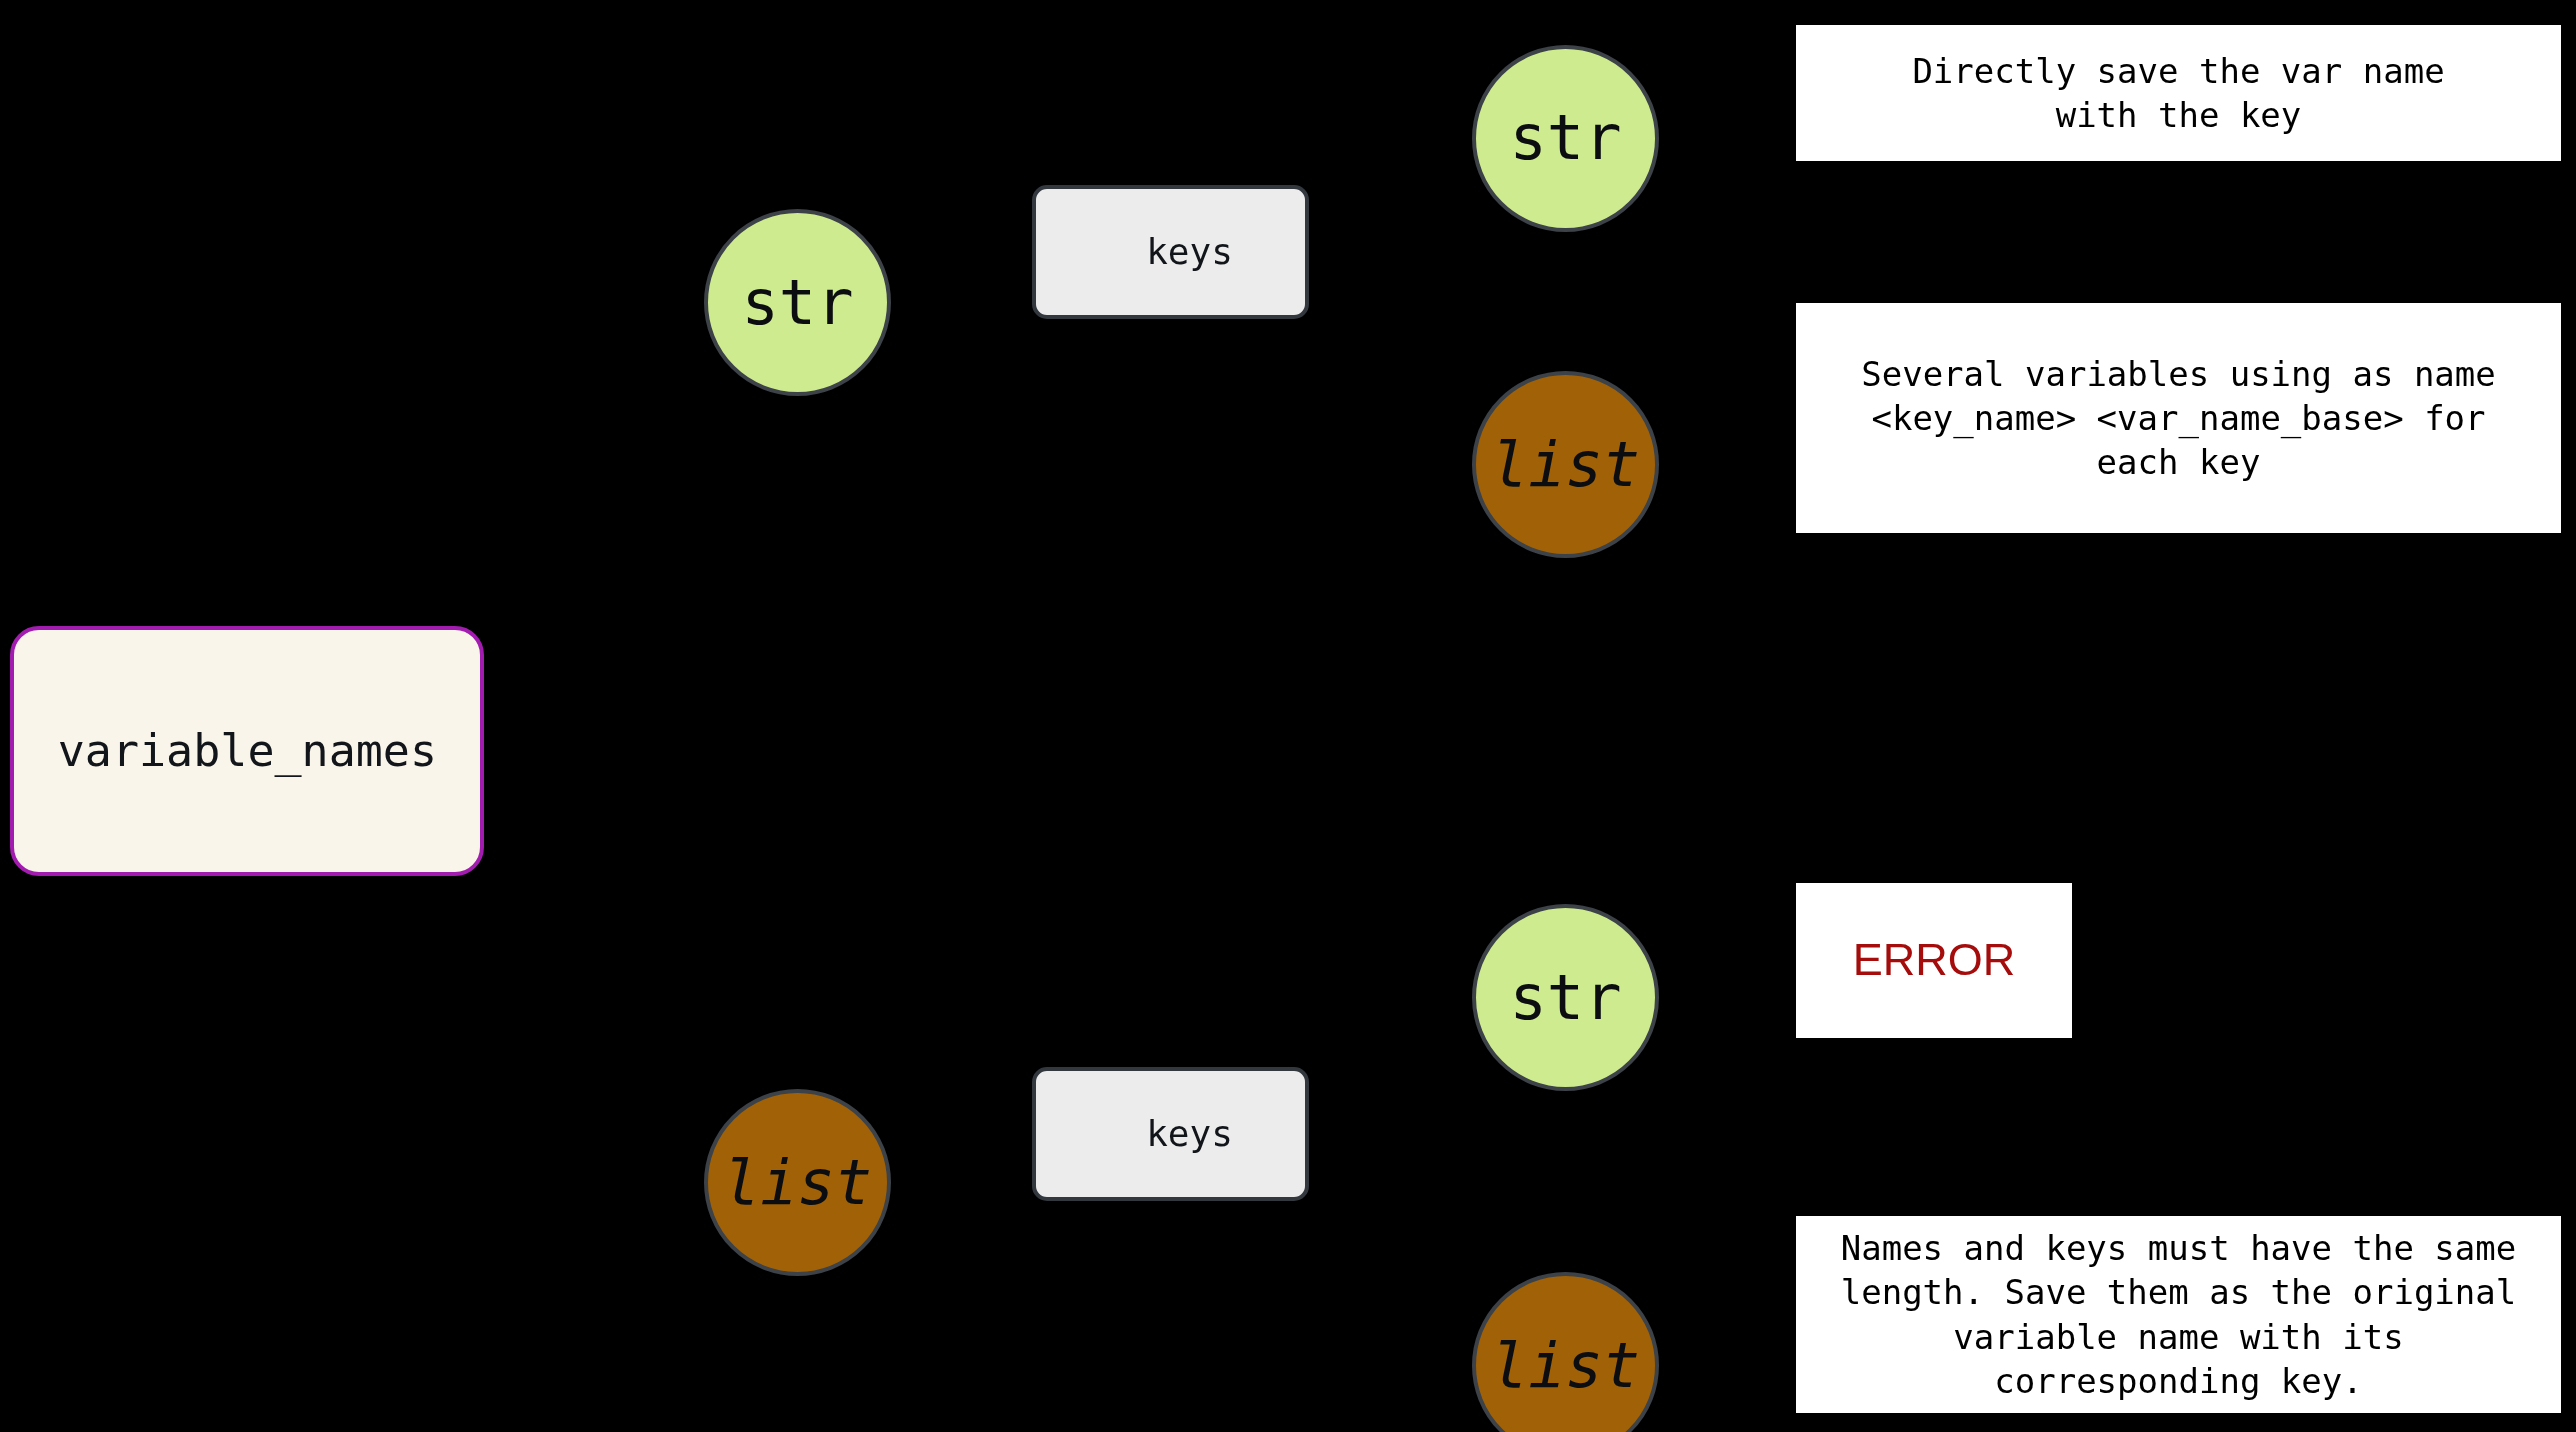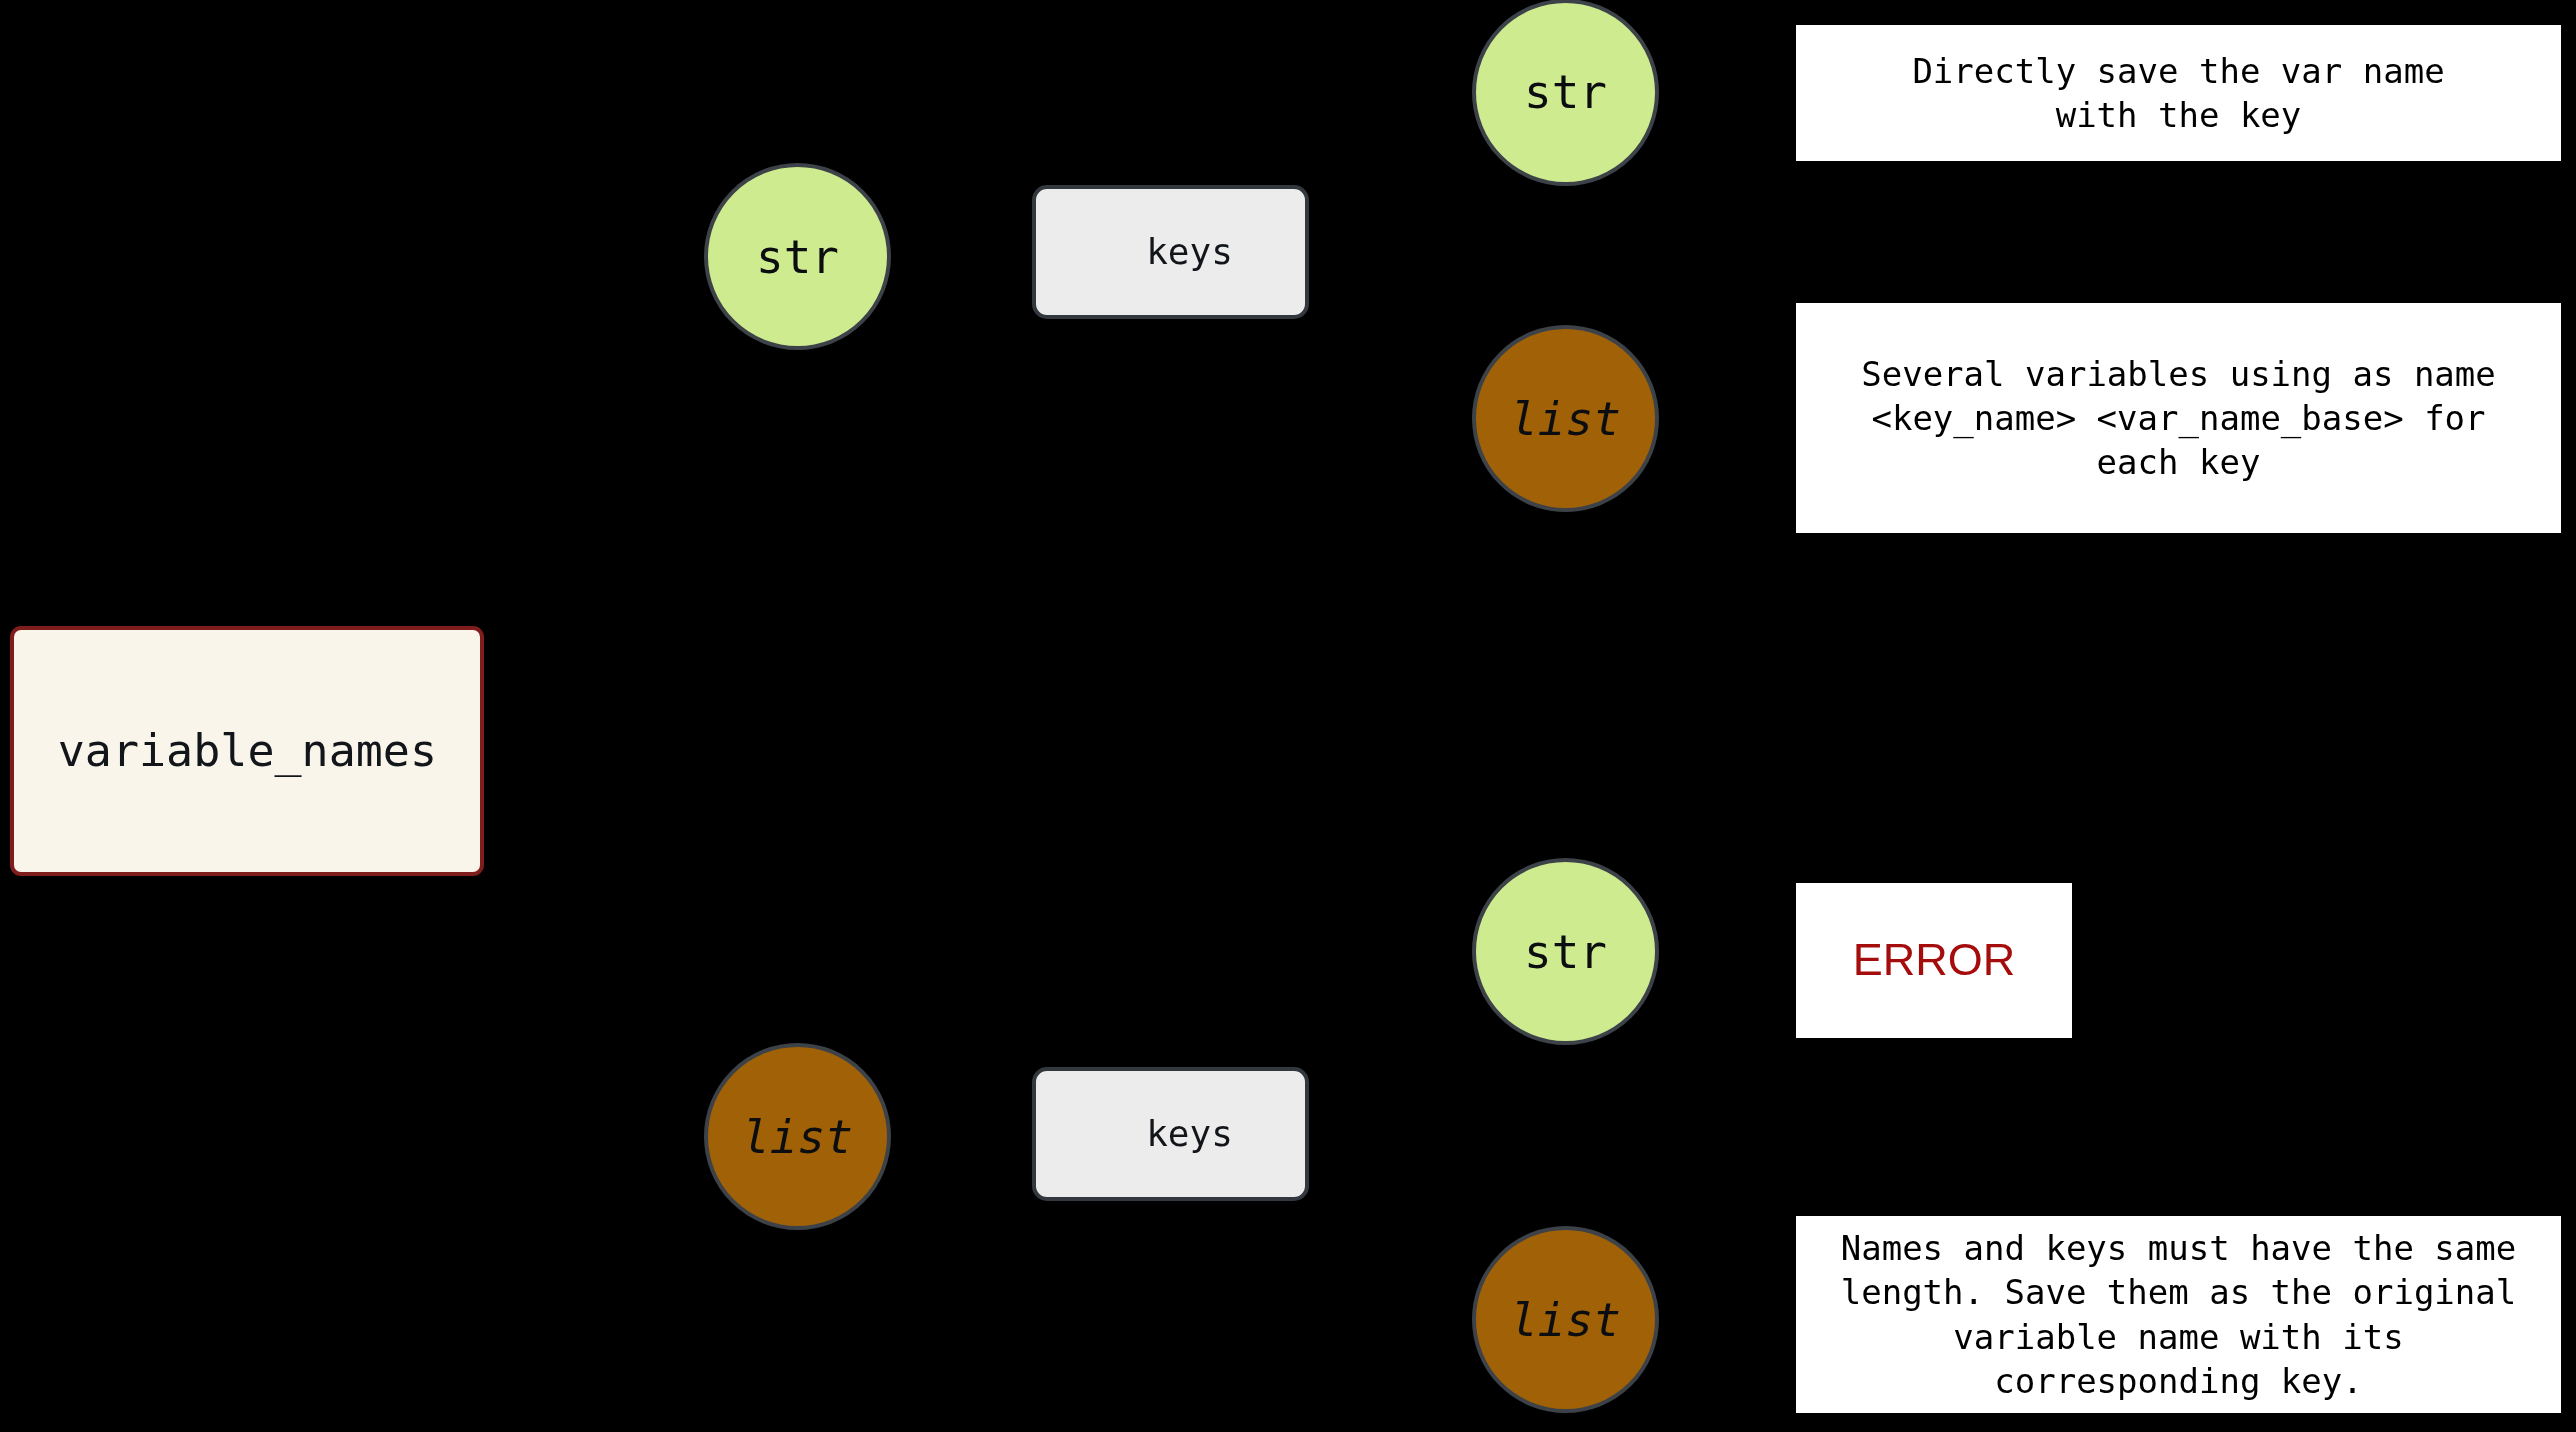--- a/index.html
+++ b/index.html
@@ -22,35 +22,36 @@
     box-sizing: border-box;
     display: flex;
     align-items: center;
     justify-content: center;
     text-align: center;
   }
 
   
   .rootbox {
     background: #faf5eb;
-    border: 4px solid #7f1d1d;
-    border-radius: 11px;
+    border: 4px solid #a21caf;
+    border-radius: 29px;
     color: #12151a;
     font-size: 45px;
     letter-spacing: 0px;
     line-height: 1.15;
   }
 
   
   .circle {
     border-radius: 50%;
     border: 4px solid #3c4248;
     color: #0b0d10;
-    font-size: 46px;
+    font-size: 62px;
     line-height: 1;
+    margin-top: 46px;
   }
   .circle.type-str  { background: #cfeb8f; }
   .circle.type-list { background: #a16207; font-style: italic; }
 
   
   .attrbox {
     background: #ececec;
     border: 4px solid #32383e;
     border-radius: 15px;
     color: #12151a;

